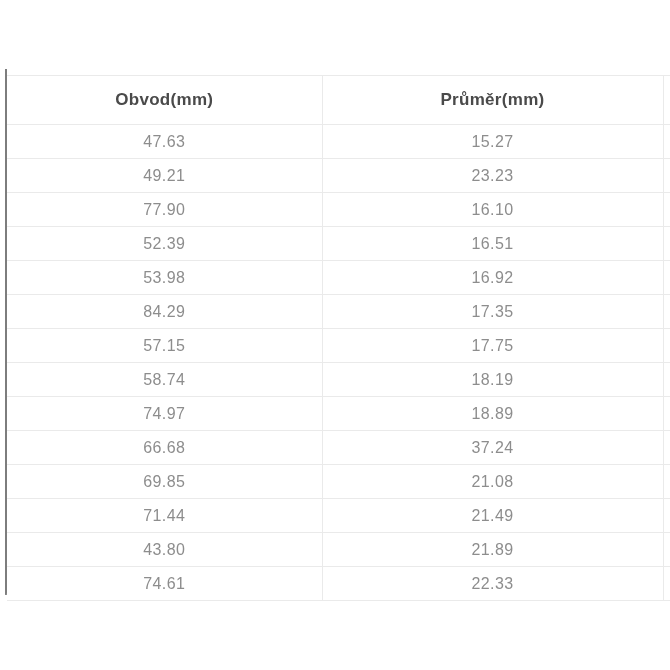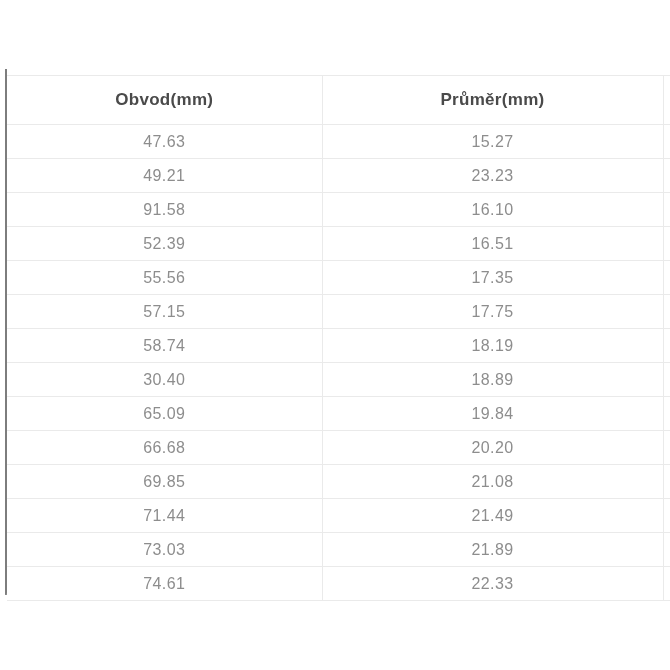--- a/index.html
+++ b/index.html
@@ -91,71 +91,71 @@
             <td>47.63</td>
             <td>15.27</td>
             <td></td>
           </tr>
           <tr>
             <td>49.21</td>
             <td>23.23</td>
             <td></td>
           </tr>
           <tr>
-            <td>91.58</td>
+            <td>77.90</td>
             <td>16.10</td>
             <td></td>
           </tr>
           <tr>
             <td>52.39</td>
             <td>16.51</td>
             <td></td>
           </tr>
           <tr>
-            <td>55.56</td>
+            <td>53.98</td>
+            <td>16.92</td>
+            <td></td>
+          </tr>
+          <tr>
+            <td>84.29</td>
             <td>17.35</td>
             <td></td>
           </tr>
           <tr>
             <td>57.15</td>
             <td>17.75</td>
             <td></td>
           </tr>
           <tr>
             <td>58.74</td>
             <td>18.19</td>
             <td></td>
           </tr>
           <tr>
-            <td>30.40</td>
+            <td>74.97</td>
             <td>18.89</td>
             <td></td>
           </tr>
           <tr>
-            <td>65.09</td>
-            <td>19.84</td>
-            <td></td>
-          </tr>
-          <tr>
             <td>66.68</td>
-            <td>20.20</td>
+            <td>37.24</td>
             <td></td>
           </tr>
           <tr>
             <td>69.85</td>
             <td>21.08</td>
             <td></td>
           </tr>
           <tr>
             <td>71.44</td>
             <td>21.49</td>
             <td></td>
           </tr>
           <tr>
-            <td>73.03</td>
+            <td>43.80</td>
             <td>21.89</td>
             <td></td>
           </tr>
           <tr>
             <td>74.61</td>
             <td>22.33</td>
             <td></td>
           </tr>
         </tbody>
     </table>

